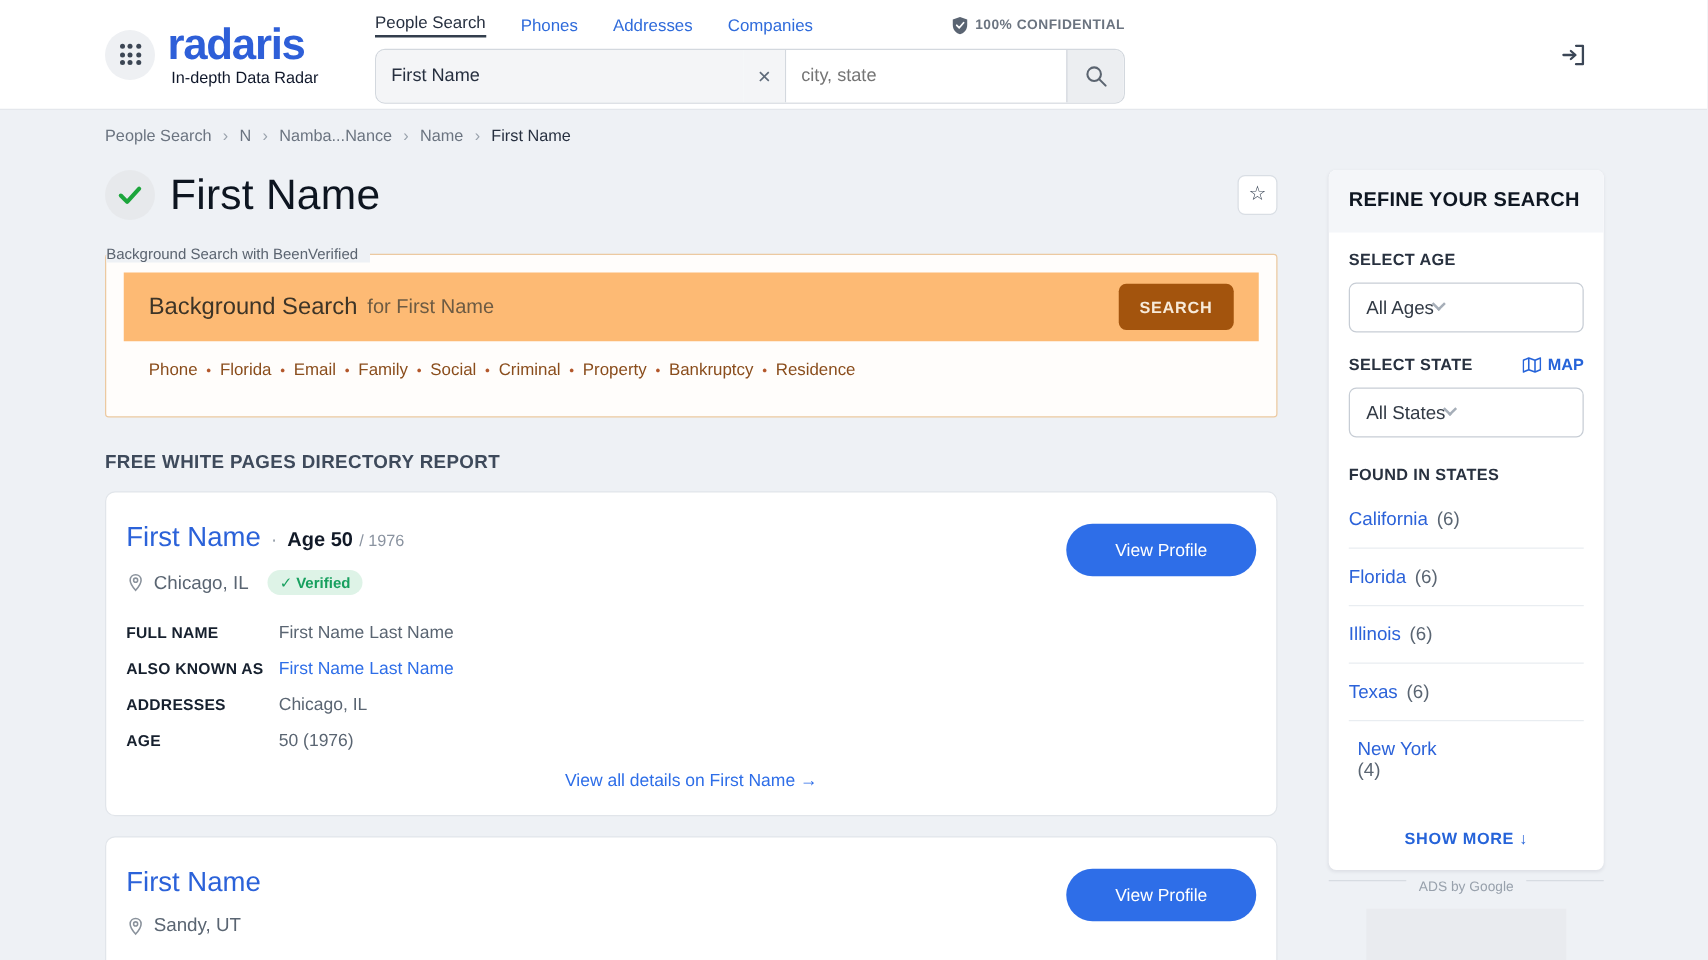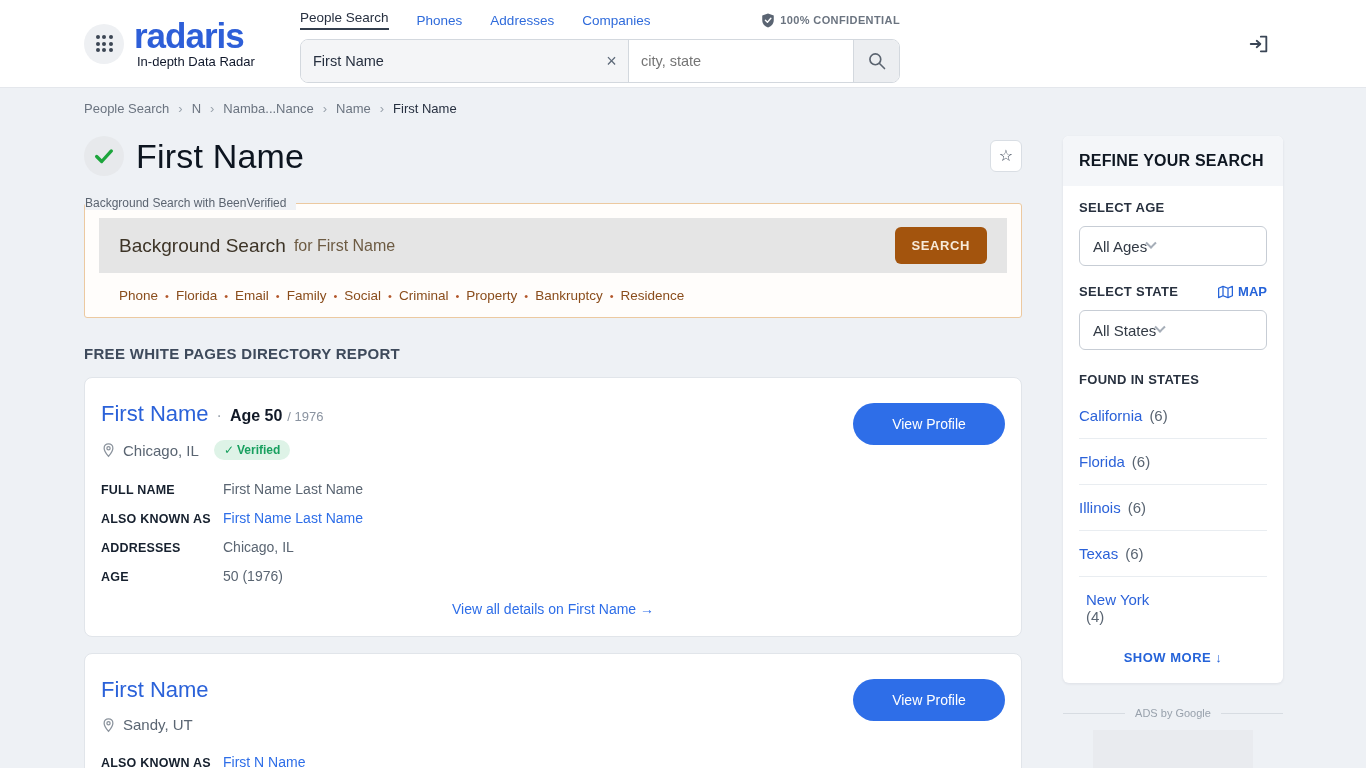--- a/index.html
+++ b/index.html
@@ -41,23 +41,23 @@
   .side-col { width:220px; margin-left:41px; }
 
   
   .title-row { display:flex; align-items:center; }
   .check-circle { width:40px; height:40px; border-radius:50%; background:#e7e9ec; display:flex; align-items:center; justify-content:center; }
   .page-title { font-size:34px; font-weight:400; color:#0d1520; margin-left:12px; letter-spacing:.2px; }
   .star-btn { margin-left:auto; width:32px; height:32px; border:1px solid #d9dee4; border-radius:6px; background:#fff; display:flex; align-items:center; justify-content:center; cursor:pointer; }
   .star-glyph { font-size:16px; color:#3b4656; line-height:1; }
 
   
-  .banner { position:relative; margin-top:27px; border:1px solid #ecc9a0; border-radius:3px; background:#fffdfb; padding:14px 14px 8px; }
+  .banner { position:relative; margin-top:27px; border:1px solid #ecc9a0; border-radius:3px; background:#fffdfb; padding:14px 14px 24px; }
   .banner-legend { position:absolute; top:-8px; left:0; background:#eef1f5; padding-right:10px; font-size:12px; color:#5b6470; }
-  .banner-strip { background:#e5e5e5; display:flex; align-items:center; padding:9px 20px; }
+  .banner-strip { background:#fdba74; display:flex; align-items:center; padding:9px 20px; }
   .banner-title { font-size:19px; color:#3d3427; }
   .banner-sub { font-size:16px; color:#6d5b43; margin-left:8px; }
   .banner-search-btn { margin-left:auto; background:#a3540d; color:#f7ead9; font-weight:bold; font-size:13px; letter-spacing:.6px; border:none; border-radius:6px; padding:11px 17px; cursor:pointer; font-family:inherit; }
   .banner-links { padding:15px 20px 6px; font-size:13.5px; }
   .blink { color:#8a4d1c; }
   .blink:not(:last-child)::after { content:"•"; color:#b3572a; margin:0 7px; font-size:11px; }
 
   
   .section-heading { margin:27px 0 15px; font-size:15px; font-weight:bold; color:#3e4a5b; letter-spacing:.3px; }
 
@@ -91,22 +91,22 @@
   .mt18 { margin-top:18px; } .mt22 { margin-top:22px; }
   .select { margin-top:11px; height:40px; border:1px solid #c7cdd5; border-radius:6px; display:flex; align-items:center; padding:0 13px; cursor:pointer; background:#fff; }
   .select-value { font-size:15px; color:#323a45; }
   .chevron { width:8px; height:8px; border-right:2px solid #a6aeb8; border-bottom:2px solid #a6aeb8; transform:rotate(45deg) translate(-2px,-2px); }
   .map-link { display:flex; align-items:center; gap:5px; color:#2563d9; font-size:13px; font-weight:bold; }
   .state-list { margin-top:6px; }
   .state-item { display:flex; align-items:baseline; padding:14px 0; border-bottom:1px solid #e9edf1; }
   .state-item:last-child { border-bottom:none;flex-direction:column; }
   .state-link { font-size:15px; color:#2b62d9; }
   .state-count { font-size:15px; color:#5a6572; margin-left:7px; }
-  .show-more { display:block; margin:3px auto 0; text-align:center; font-size:13px; font-weight:bold; letter-spacing:.5px; color:#2563d9; background:none; border:none; cursor:pointer; font-family:inherit; padding:8px 0 2px; width:100%; }
-  .ads-row { margin-top:24px; display:flex; align-items:center; gap:10px; }
+  .show-more { display:block; margin:16px auto 0; text-align:center; font-size:13px; font-weight:bold; letter-spacing:.5px; color:#2563d9; background:none; border:none; cursor:pointer; font-family:inherit; padding:8px 0 2px; width:100%; }
+  .ads-row { margin-top:8px; display:flex; gap:10px; }
   .ads-row::before,.ads-row::after { content:""; flex:1; height:1px; background:#d7dce2; }
   .ads-label { font-size:11px; color:#98a1ac; white-space:nowrap; }
   .ad-box { margin:11px auto 0; width:160px; height:90px; background:#e9ebef; }
 
   svg { display:block; }
 </style>
 </head>
 <body>
 
 <div class="header">

